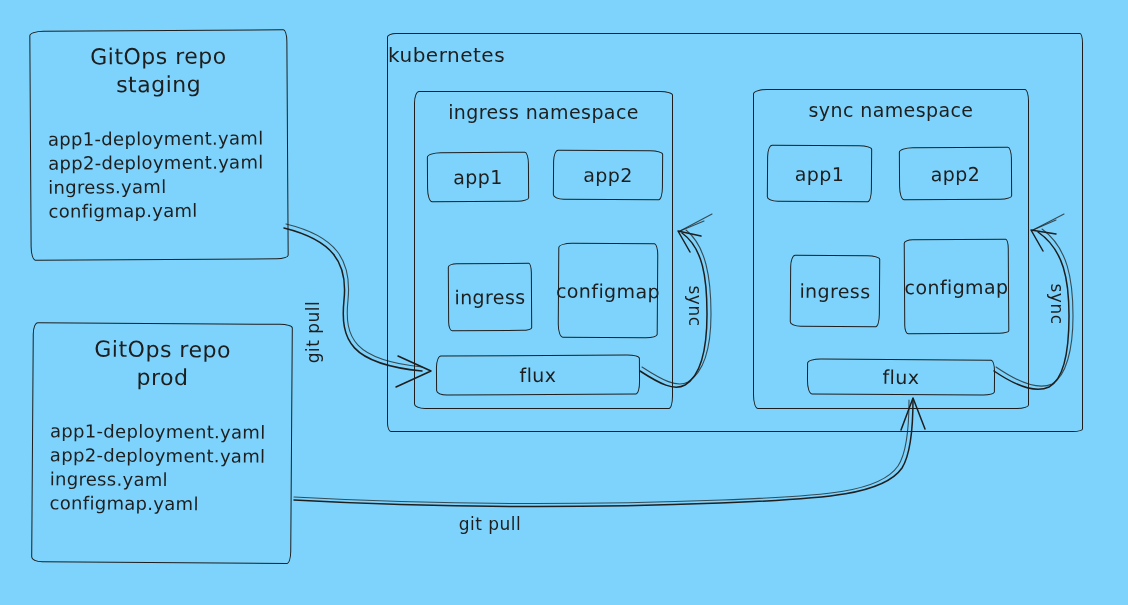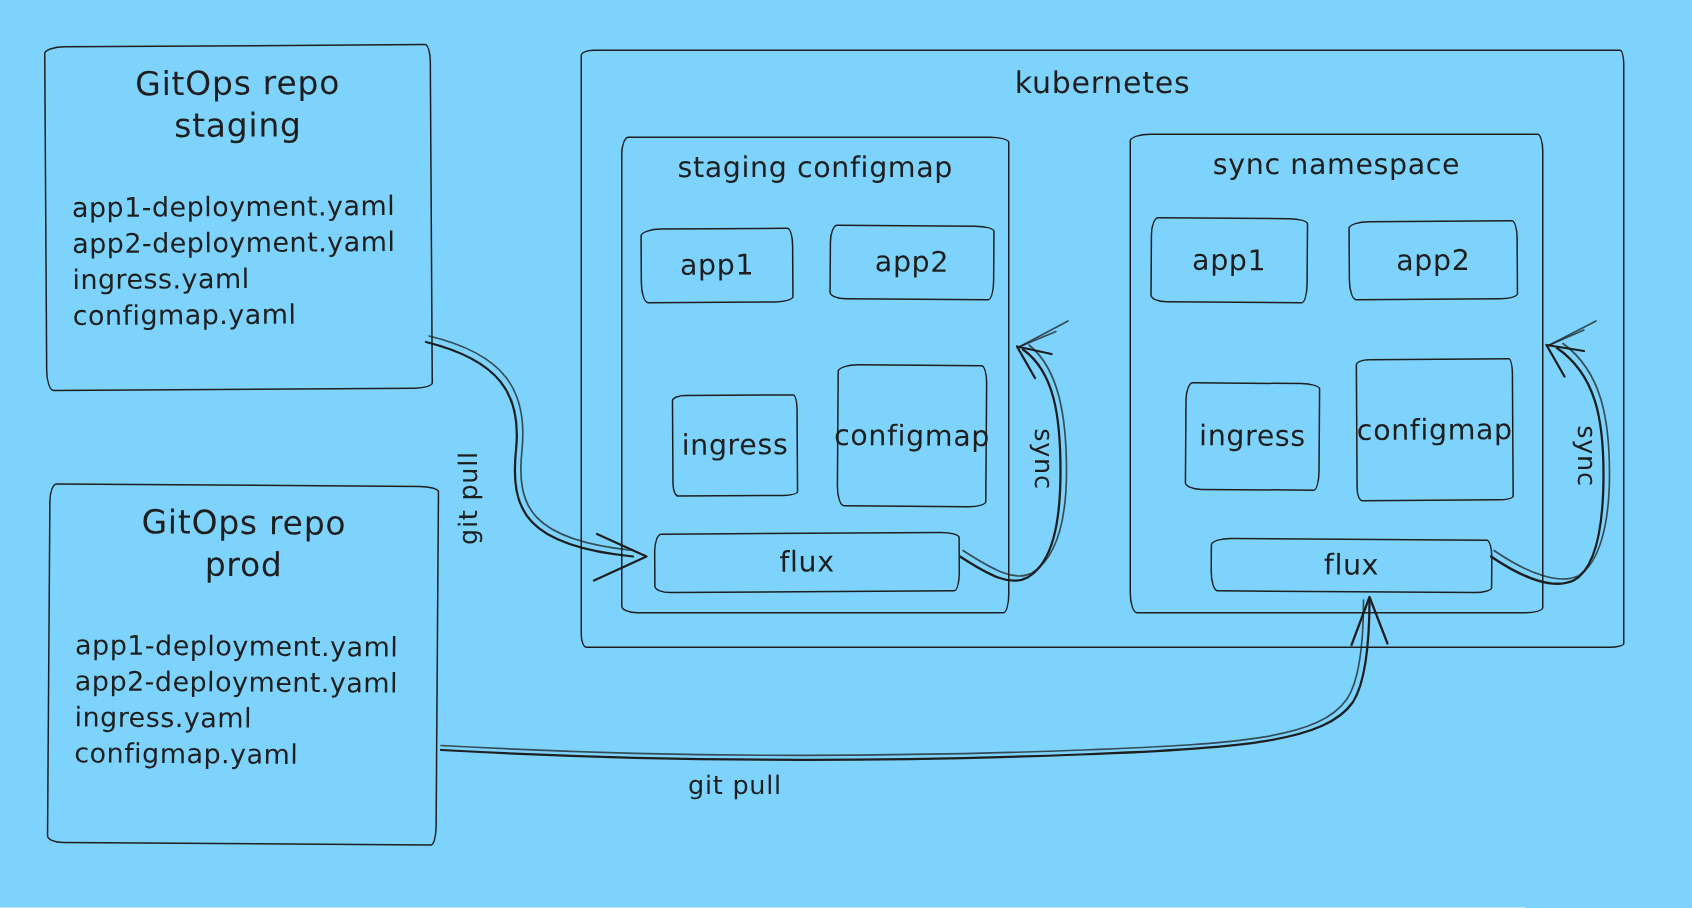--- a/index.html
+++ b/index.html
@@ -41,21 +41,21 @@
     padding-left: 17px;
     font-size: 18px;
     line-height: 24px;
     letter-spacing: 0.3px;
   }
   .k8s-title {
     position: absolute;
     top: 9px;
     left: 0;
     width: 100%;
-    text-align: center;
+    text-align: left;
     font-size: 20px;
     letter-spacing: 0.5px;
   }
   .ns-title {
     position: absolute;
     top: 9px;
     left: 0;
     width: 100%;
     text-align: center;
     font-size: 19px;
@@ -127,21 +127,21 @@
       <div>app2-deployment.yaml</div>
       <div>ingress.yaml</div>
       <div>configmap.yaml</div>
     </div>
   </div>
 
   <div class="box sk3" style="left:387px; top:33px; width:696px; height:399px;">
     <div class="k8s-title">kubernetes</div>
 
     <div class="box sk2" style="left:26px; top:57px; width:259px; height:318px;">
-      <div class="ns-title">staging configmap</div>
+      <div class="ns-title">ingress namespace</div>
       <div class="box sk1 cell rot-a" style="left:12px; top:60px; width:102px; height:50px;">
         <span>app1</span>
       </div>
       <div class="box sk2 cell rot-b" style="left:138px; top:58px; width:110px; height:50px;">
         <span>app2</span>
       </div>
       <div class="box sk3 cell rot-a" style="left:33px; top:171px; width:84px; height:68px;">
         <span>ingress</span>
       </div>
       <div class="box sk1 cell rot-b" style="left:143px; top:151px; width:100px; height:95px;">

